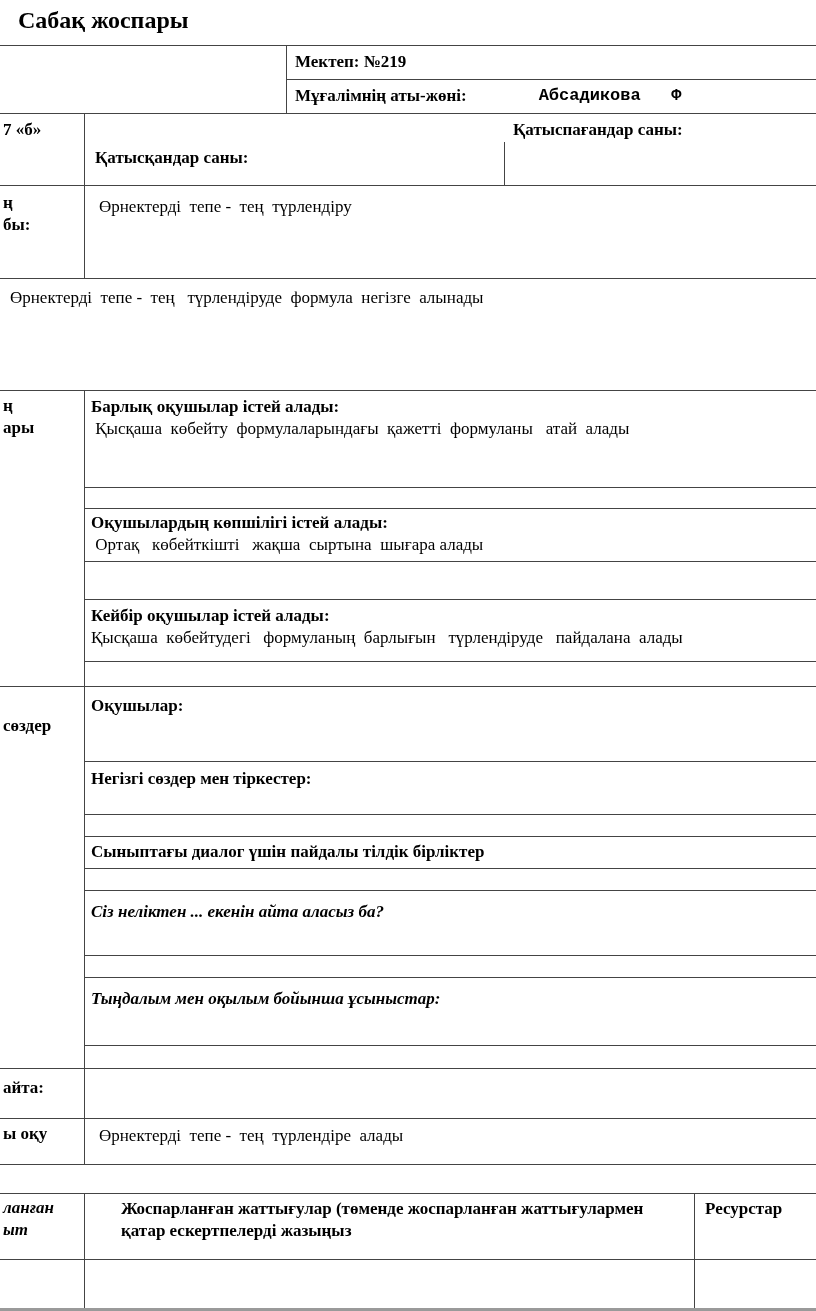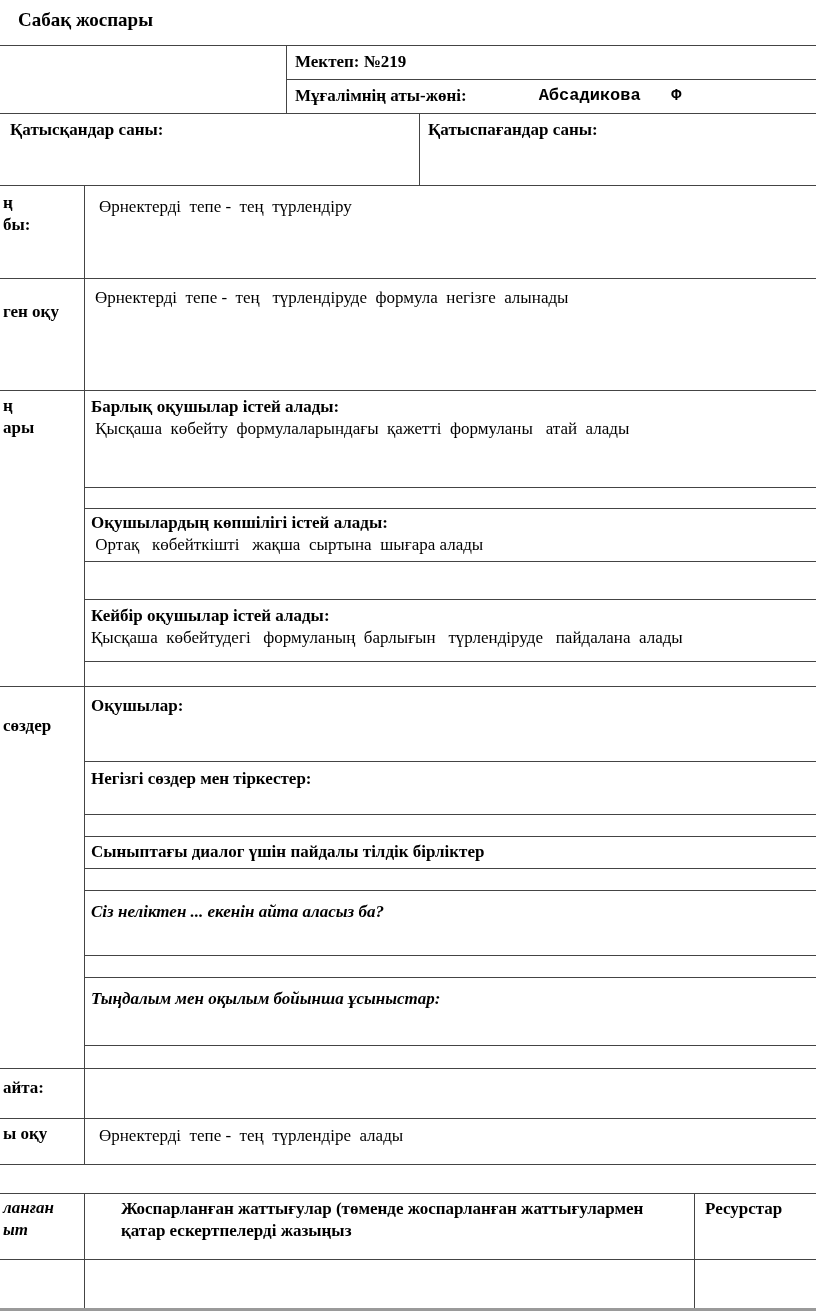--- a/index.html
+++ b/index.html
@@ -7,42 +7,42 @@
   html,body { background:#fff; }
   body {
     width:816px; height:1311px;
     font-family:"Liberation Serif","DejaVu Serif",serif;
     color:#000; font-size:17px; line-height:22px;
   }
   .page { position:relative; width:816px; height:1311px; overflow:hidden; background:#fff; }
   .b  { font-weight:700; }
   .bi { font-weight:700; font-style:italic; }
   .pre { white-space:pre-wrap; }
-  .doc-title { position:absolute; top:8px; left:18px; font-size:19px; line-height:24px; }
+  .doc-title { position:absolute; top:8px; left:18px; font-size:24px; line-height:24px; }
 
   .tbl { position:absolute; left:0; width:832px; border-top:1px solid var(--bc); background:#fff; }
   .t1 { top:45px; }
   .t2 { top:1193px; }
 
   .row { display:flex; border-bottom:1px solid var(--bc); }
   .rcol { flex:1; display:flex; flex-direction:column; min-width:0; }
 
   
   .rA { height:68px; }
   .cellA { width:287px; flex-shrink:0; border-right:1px solid var(--bc); }
   .subA1 { height:34px; border-bottom:1px solid var(--bc); padding:5px 8px; }
   .subA2 { flex:1; padding:5px 8px; display:flex; }
   .subA2 .name { margin-left:72px;font-family:Liberation Mono, monospace; }
 
   
   .lcell { width:85px; flex-shrink:0; border-right:1px solid var(--bc); padding:5px 3px; overflow:hidden; }
 
   
   .rB { height:72px; }
-  .cellB-present { width:420px; flex-shrink:0; border-right:1px solid var(--bc); padding:5px 10px; }
+  .cellB-present { width:420px; flex-shrink:0; border-right:1px solid var(--bc); padding:5px 10px;margin-top:28px; }
   .cellB-absent { flex:1; padding:5px 8px; }
 
   
   .rC { height:93px; }
   .rC .lcell { padding-top:6px; }
   .cellC-val { flex:1; padding:10px 8px 8px 14px; }
 
   
   .rD { height:112px; }
   .rD .lcell { padding-top:22px; }
@@ -107,34 +107,34 @@
       <div class="rcol">
         <div class="subA1 b">Мектеп: №219</div>
         <div class="subA2">
           <span class="b">Мұғалімнің аты-жөні:</span>
           <span class="b name pre">Абсадикова   Ф</span>
         </div>
       </div>
     </div>
 
     <div class="row rB">
+      <div class="lcell b">7 «б»</div>
       <div class="cellB-present b">Қатысқандар саны:</div>
       <div class="cellB-absent b">Қатыспағандар саны:</div>
     </div>
 
     <div class="row rC">
       <div class="lcell b">
         <div>ң</div>
         <div>бы:</div>
       </div>
       <div class="cellC-val pre">Өрнектерді  тепе -  тең  түрлендіру</div>
     </div>
 
     <div class="row rD">
-      <div class="lcell b">ген оқу</div>
       <div class="cellD-val pre">Өрнектерді  тепе -  тең   түрлендіруде  формула  негізге  алынады</div>
     </div>
 
     <div class="row rE">
       <div class="lcell b">
         <div>ң</div>
         <div>ары</div>
       </div>
       <div class="rcol">
         <div class="sub subE1">

